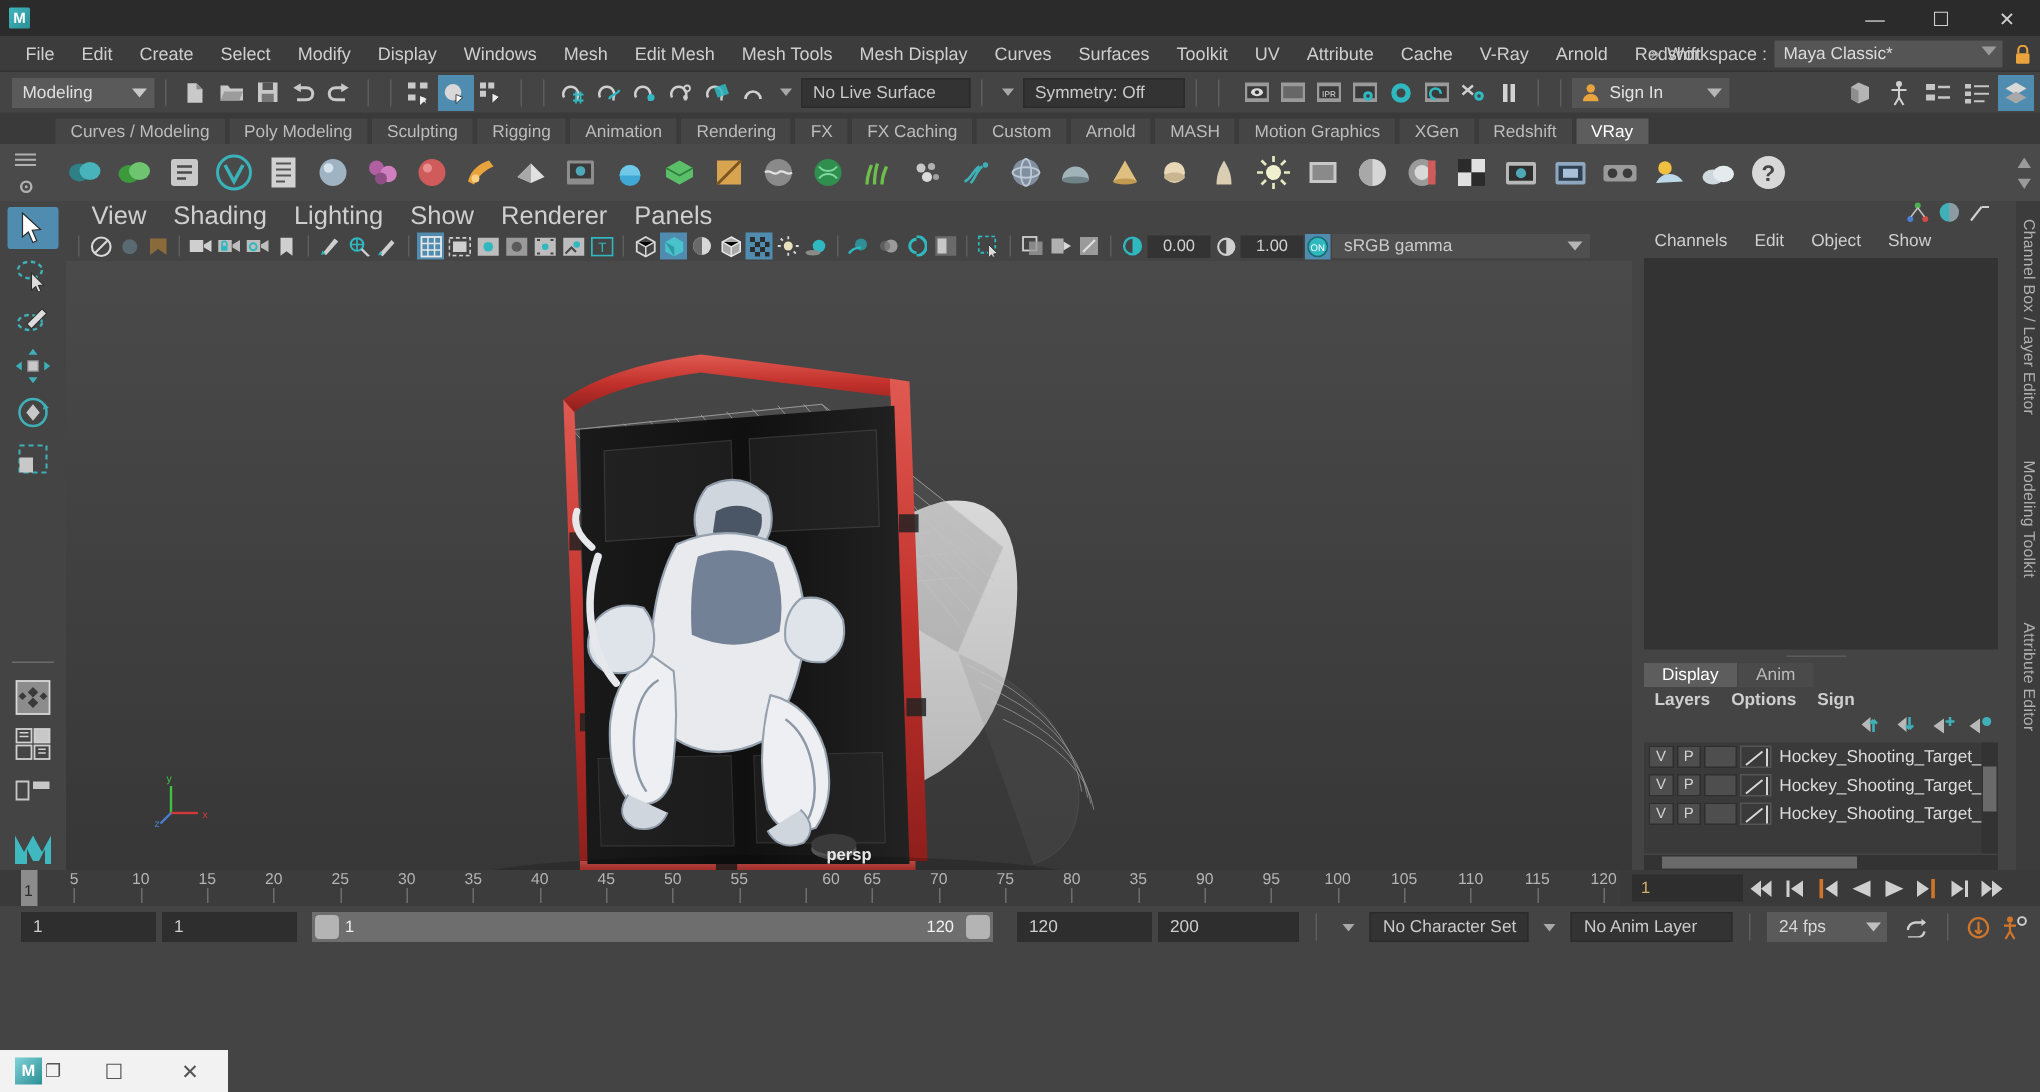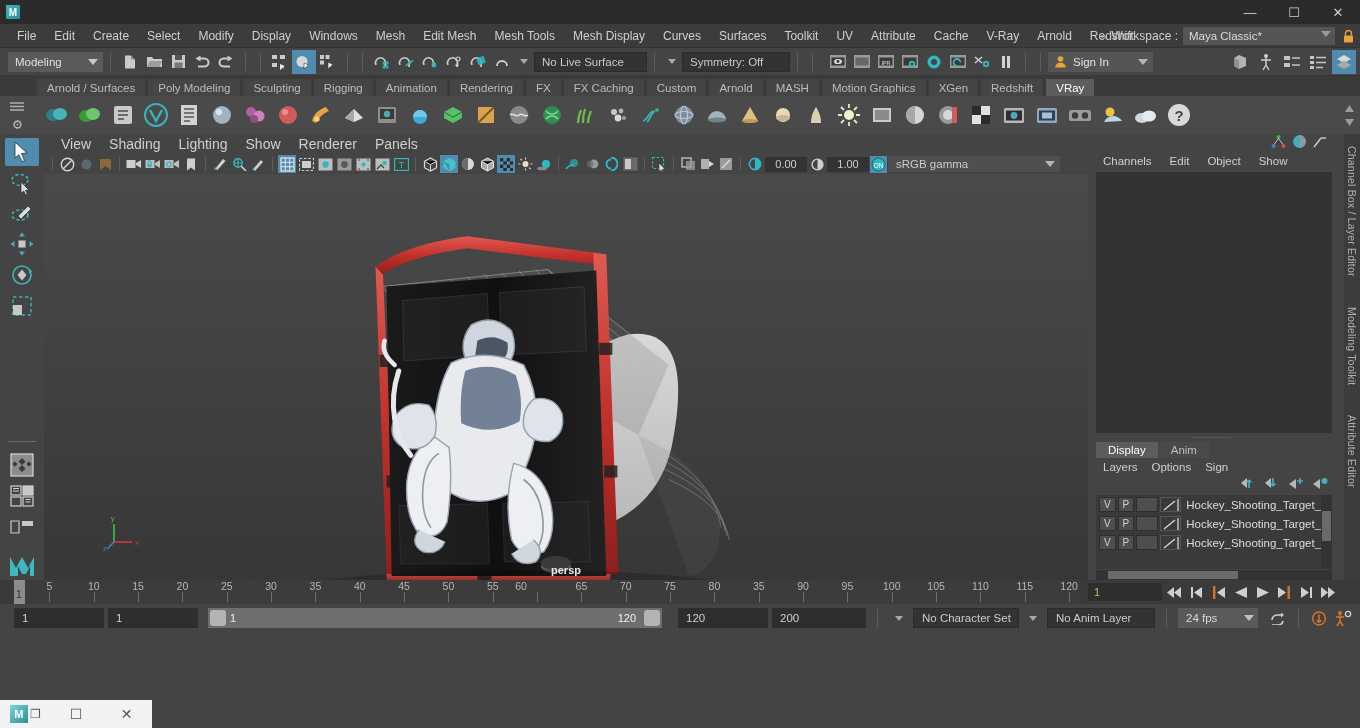--- a/index.html
+++ b/index.html
@@ -87,21 +87,21 @@
   
   .mainrow{ display:flex; height:446px; background:#444; }
   .leftbar{ width:44px; background:#444; display:flex;flex-direction:column;align-items:center;
     padding-top:4px; gap:3px; position:relative;}
   .lbtn{ width:34px;height:34px;display:flex;align-items:center;justify-content:center;border-radius:2px;}
   .lbtn.on{ background:#4f8cb0; }
   .ldivider{ width:28px;height:1px;background:#6a6a6a;margin:7px 0;}
 
   .viewport-col{ flex:1; display:flex; flex-direction:column; background:#2f2f2f;}
   .vp-menu{ height:20px;background:#444;display:flex;align-items:center;padding-left:8px;}
-  .vp-menu-item{padding:0 9px;font-size:14px;color:#cfcfcf;line-height:20px;text-align:right;}
+  .vp-menu-item{padding:0 9px;font-size:17px;color:#cfcfcf;line-height:20px;text-align:right;}
   .vp-toolbar{height:20px;background:#444;display:flex;align-items:center;padding-left:4px;gap:1px;}
   .vbtn{width:18px;height:18px;display:flex;align-items:center;justify-content:center;flex:0 0 auto;}
   .vbtn.on{background:#4f8cb0;}
   .vsep{width:1px;height:14px;background:#5d5d5d;margin:0 4px;flex:0 0 auto;}
   .vnum{height:15px;background:#333;color:#cfcfcf;font-size:11px;display:flex;align-items:center;
     justify-content:center;width:42px;flex:0 0 auto;}
   .gamma-sel{height:16px;background:#4f4f4f;color:#cacaca;font-size:11.5px;display:flex;align-items:center;
     padding-left:8px;position:relative;width:172px;flex:0 0 auto;}
   .gamma-sel .arw{position:absolute;right:5px;top:5px;width:0;height:0;
     border-left:5px solid transparent;border-right:5px solid transparent;border-top:6px solid #b5b5b5;}
@@ -115,21 +115,21 @@
   .rightpanel{ width:272px; background:#444; display:flex; flex-direction:column; position:relative;}
   .cb-icons{height:18px;display:flex;align-items:center;justify-content:flex-end;padding-right:32px;gap:6px;}
   .cb-menu{height:18px;display:flex;align-items:center;padding-left:8px;gap:4px;}
   .cb-menu-item{padding:0 7px;font-size:11.5px;color:#cfcfcf;}
   .cb-body{ background:#333; margin:2px 28px 0 8px; flex:1; min-height:0;}
   .cb-split{height:8px;display:flex;align-items:center;justify-content:center;margin-right:26px;}
   .cb-split i{width:40px;height:1px;background:#5a5a5a;display:block;}
   .layer-tabs{height:17px;display:flex;align-items:flex-end;padding-left:8px;}
   .layer-tab{height:16px;line-height:16px;padding:0 12px;font-size:11.5px;color:#bbb;background:#4a4a4a;margin-right:1px;}
   .layer-tab.active{background:#5d5d5d;color:#fff;}
-  .layer-menu{height:17px;display:flex;align-items:center;padding-left:8px;}
+  .layer-menu{height:17px;display:flex;align-items:center;padding-left:8px;font-weight:bold;}
   .layer-menu-item{padding:0 7px;font-size:11.5px;color:#cfcfcf;}
   .layer-tools{height:18px;display:flex;align-items:center;justify-content:flex-end;padding-right:32px;gap:9px;}
   .layer-list{background:#3a3a3a;margin:2px 28px 0 8px;height:74px;position:relative;}
   .layer-row{height:19px;display:flex;align-items:center;gap:2px;padding-left:3px;}
   .lrbox{width:17px;height:15px;background:#4e4e4e;border:1px solid #2e2e2e;color:#d2d2d2;font-size:10px;
     display:flex;align-items:center;justify-content:center;}
   .lrbox.blank{width:22px;}
   .lrcolor{width:22px;height:15px;background:#3a3a3a;border:1px solid #555;position:relative;overflow:hidden;}
   .lrname{font-size:11.5px;color:#dcdcdc;white-space:nowrap;overflow:hidden;padding-left:3px;}
   .layer-scroll{position:absolute;right:0;top:0;width:11px;height:100%;background:#333;}
@@ -450,21 +450,21 @@
       <div class="tbtn on">
         <svg width="18" height="18" viewBox="0 0 18 18">
             <path d="M9 2l7 4-7 4-7-4z" fill="#d8d8d8"></path>
             <path d="M9 8l7 4-7 4-7-4z" fill="#a8a8a8"></path>
           </svg>
       </div>
     </div>
   </div>
 
   <div class="shelf-tabs">
-    <div class="shelf-tab">Arnold / Surfaces</div>
+    <div class="shelf-tab">Curves / Modeling</div>
     <div class="shelf-tab">Poly Modeling</div>
     <div class="shelf-tab">Sculpting</div>
     <div class="shelf-tab">Rigging</div>
     <div class="shelf-tab">Animation</div>
     <div class="shelf-tab">Rendering</div>
     <div class="shelf-tab">FX</div>
     <div class="shelf-tab">FX Caching</div>
     <div class="shelf-tab">Custom</div>
     <div class="shelf-tab">Arnold</div>
     <div class="shelf-tab">MASH</div>
@@ -1293,21 +1293,21 @@
         <div class="tl-num" style="left: 301.467px;">35</div>
         <div class="tl-tick" style="left: 345.8px;"></div>
         <div class="tl-num" style="left: 345.8px;">40</div>
         <div class="tl-tick" style="left: 390.133px;"></div>
         <div class="tl-num" style="left: 390.133px;">45</div>
         <div class="tl-tick" style="left: 434.467px;"></div>
         <div class="tl-num" style="left: 434.467px;">50</div>
         <div class="tl-tick" style="left: 478.8px;"></div>
         <div class="tl-num" style="left: 478.8px;">55</div>
         <div class="tl-tick" style="left: 523.133px;"></div>
-        <div class="tl-num" style="left: 507px;">60</div>
+        <div class="tl-num" style="left: 540px;">60</div>
         <div class="tl-tick" style="left: 567.467px;"></div>
         <div class="tl-num" style="left: 567.467px;">65</div>
         <div class="tl-tick" style="left: 611.8px;"></div>
         <div class="tl-num" style="left: 611.8px; text-align: right;">70</div>
         <div class="tl-tick" style="left: 656.133px;"></div>
         <div class="tl-num" style="left: 656.133px;">75</div>
         <div class="tl-tick" style="left: 700.467px;"></div>
         <div class="tl-num" style="left: 700.467px;">80</div>
         <div class="tl-tick" style="left: 744.8px;"></div>
         <div class="tl-num" style="left: 744.8px;">35</div>

